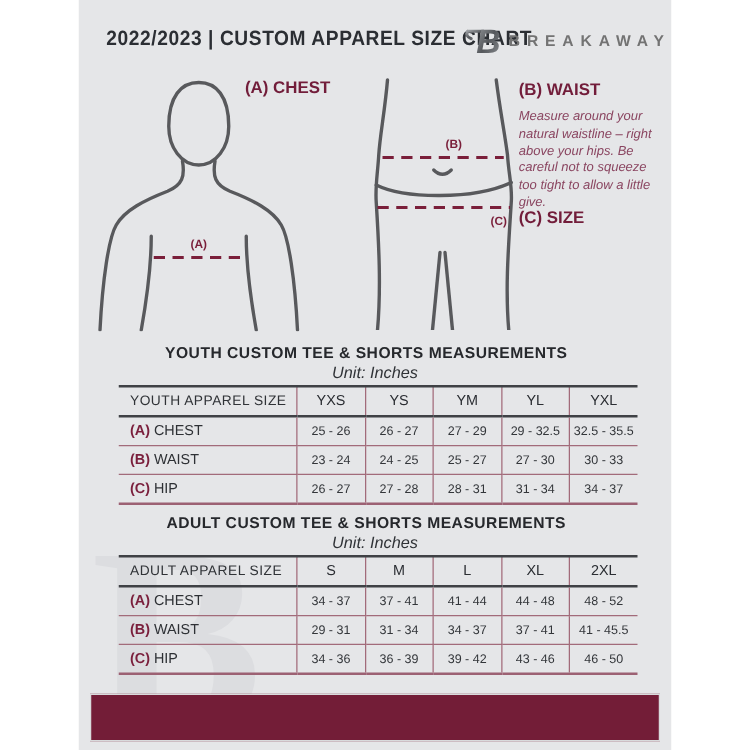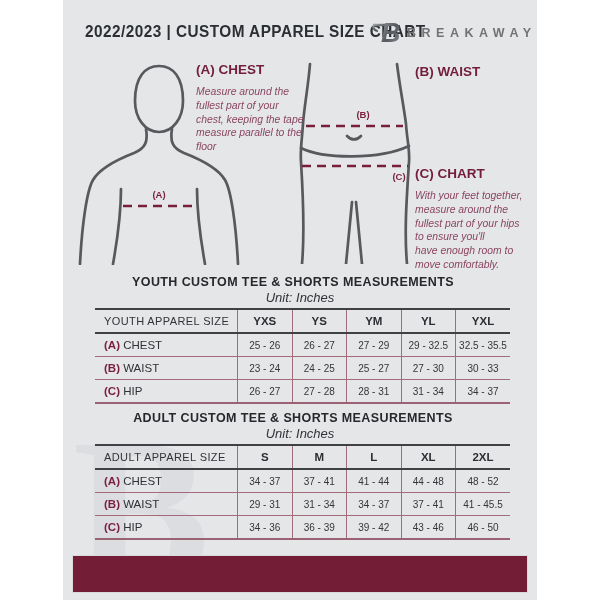--- a/index.html
+++ b/index.html
@@ -58,21 +58,21 @@
   }
   .t1-title{top:275px;} .t1-unit{top:290px;}
   .t2-title{top:411px;} .t2-unit{top:426px;}
   table.size{
     position:absolute;left:32px;width:415px;border-collapse:collapse;table-layout:fixed;
     z-index:2;border-top:2px solid #3f4145;
   }
   .t1{top:308px;} .t2{top:444px;}
   table.size th,table.size td{height:22px;padding:0;vertical-align:middle;margin-top:20px;}
   table.size th:first-child,table.size td:first-child{width:133px;text-align:left;padding-left:9px;}
-  table.size thead th{border-bottom:2px solid #3f4145;font-size:11.5px;font-weight:bold;color:#2b2e33;text-align:center;}
+  table.size thead th{border-bottom:2px solid #3f4145;font-size:11.5px;font-weight:normal;color:#2b2e33;text-align:center;}
   table.size thead th.corner{font-weight:normal;font-size:11px;letter-spacing:.4px;color:#303337;}
   table.size tbody td{border-bottom:1px solid #a26b7a;font-size:10px;color:#33363a;text-align:center;}
   table.size tbody tr:last-child td{border-bottom:2px solid #9c6173;}
   table.size th:not(:last-child),table.size td:not(:last-child){border-right:1px solid #a26b7a;}
   table.size td.rowlabel{font-size:11.5px;color:#2e3135;}
   table.size td.rowlabel .key{font-weight:bold;color:#7a1f3c;}
   
   .footer{
     position:absolute;left:9px;top:555px;width:454px;height:36px;
     background:#731d37;border:1.5px solid #d9dadc;z-index:3;
@@ -123,25 +123,23 @@
       <path d="M61,140 C59,160 57,182 55,202"></path>
       <path d="M65,140 C67,160 69,182 71,202"></path>
     </g>
     <line x1="15" y1="64" x2="112" y2="64" stroke="#7a1f3a" stroke-width="2.4" stroke-dasharray="9 6"></line>
     <line x1="11" y1="104" x2="117" y2="104" stroke="#7a1f3a" stroke-width="2.4" stroke-dasharray="9 6"></line>
     <text x="72" y="56" text-anchor="middle" font-size="9.5" font-weight="bold" fill="#7a1f3a">(B)</text>
     <text x="108" y="118" text-anchor="middle" font-size="9.5" font-weight="bold" fill="#7a1f3a">(C)</text>
   </svg>
 
   <div class="g-head gh-chest">(A) CHEST</div>
-  <div class="g-body gb-chest">Measure around the fullest part of your chest, keeping the tape measure parallel to the floor</div>
   <div class="g-head gh-waist">(B) WAIST</div>
-  <div class="g-head gh-hips">(C) CHART</div>
-  <div class="g-body gb-hips">With your feet together, measure around the fullest part of your hips to ensure you'll
-have enough room to move comfortably.</div>
+  <div class="g-body gb-waist">Measure around your natural waistline – right above your hips. Be careful not to squeeze too tight to allow a little give.</div>
+  <div class="g-head gh-hips">(C) SIZE</div>
 
   <div class="tbl-title t1-title">YOUTH CUSTOM TEE &amp; SHORTS MEASUREMENTS</div>
   <div class="tbl-unit t1-unit">Unit: Inches</div>
   <table class="size t1">
       <thead>
         <tr>
           <th class="corner">YOUTH APPAREL SIZE</th>
           <th>YXS</th>
           <th>YS</th>
           <th>YM</th>

